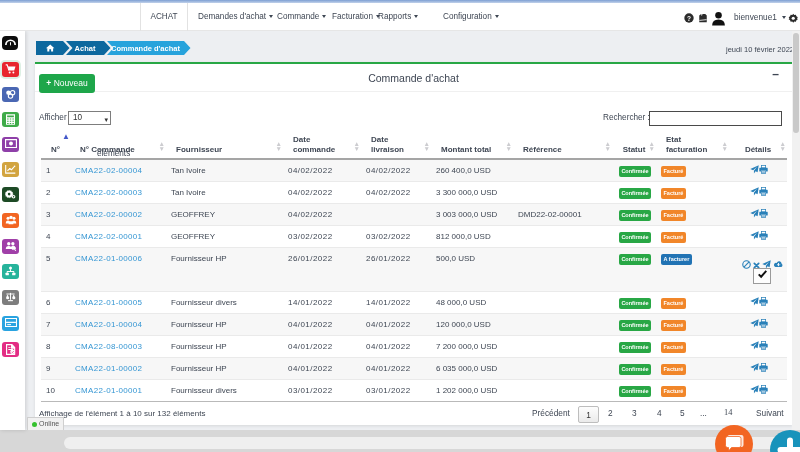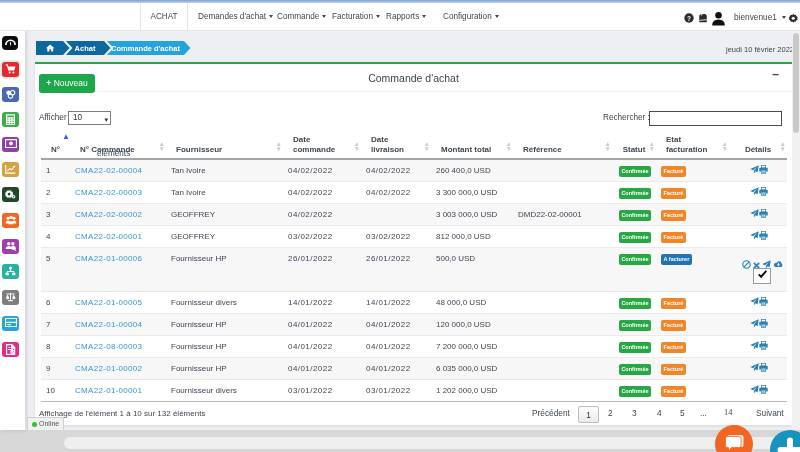--- a/index.html
+++ b/index.html
@@ -69,21 +69,21 @@
 #plusc { position:absolute; left:770px; top:430px; width:40px; height:40px; border-radius:50%; background:#1893bb; z-index:60; }
 </style>
 </head>
 <body>
 <div id="topline"></div>
 <div id="header">
   <div class="nav" id="achat">ACHAT</div>
   <div class="nav" style="left:198px;">Demandes d'achat<span class="caret"></span></div>
   <div class="nav" style="left:277px;">Commande<span class="caret"></span></div>
   <div class="nav" style="left:332px;">Facturation<span class="caret"></span></div>
-  <div class="nav" style="left:386px;">Rapports<span class="caret"></span></div>
+  <div class="nav" style="left:378px;">Rapports<span class="caret"></span></div>
   <div class="nav" style="left:431px;margin-left:12px;">Configuration<span class="caret"></span></div>
   <div id="rightic">
     <svg style="position:absolute;left:684px;top:10px;" width="10" height="10" viewBox="0 0 16 16" fill="#2b2b2b">
         <circle cx="8" cy="8" r="7.5"></circle>
         <text x="8" y="12" font-size="10.5" fill="#fff" text-anchor="middle" font-family="Liberation Sans" font-weight="bold">?</text>
       </svg>
     <svg style="position:absolute;left:697px;top:9px;" width="12" height="12" viewBox="0 0 16 16" fill="#2b2b2b">
         <path d="M3 13.5 L3 4.5 L5.5 2.5 L11 2.5 L13 4.5 L13 13.5 Z"></path>
         <path d="M3.2 11.2 L12.8 10.2" stroke="#fff" stroke-width="1.1"></path>
         <path d="M5.5 2.5 L5.5 5 L8 3.8 Z" fill="#fff" opacity="0.9"></path>

